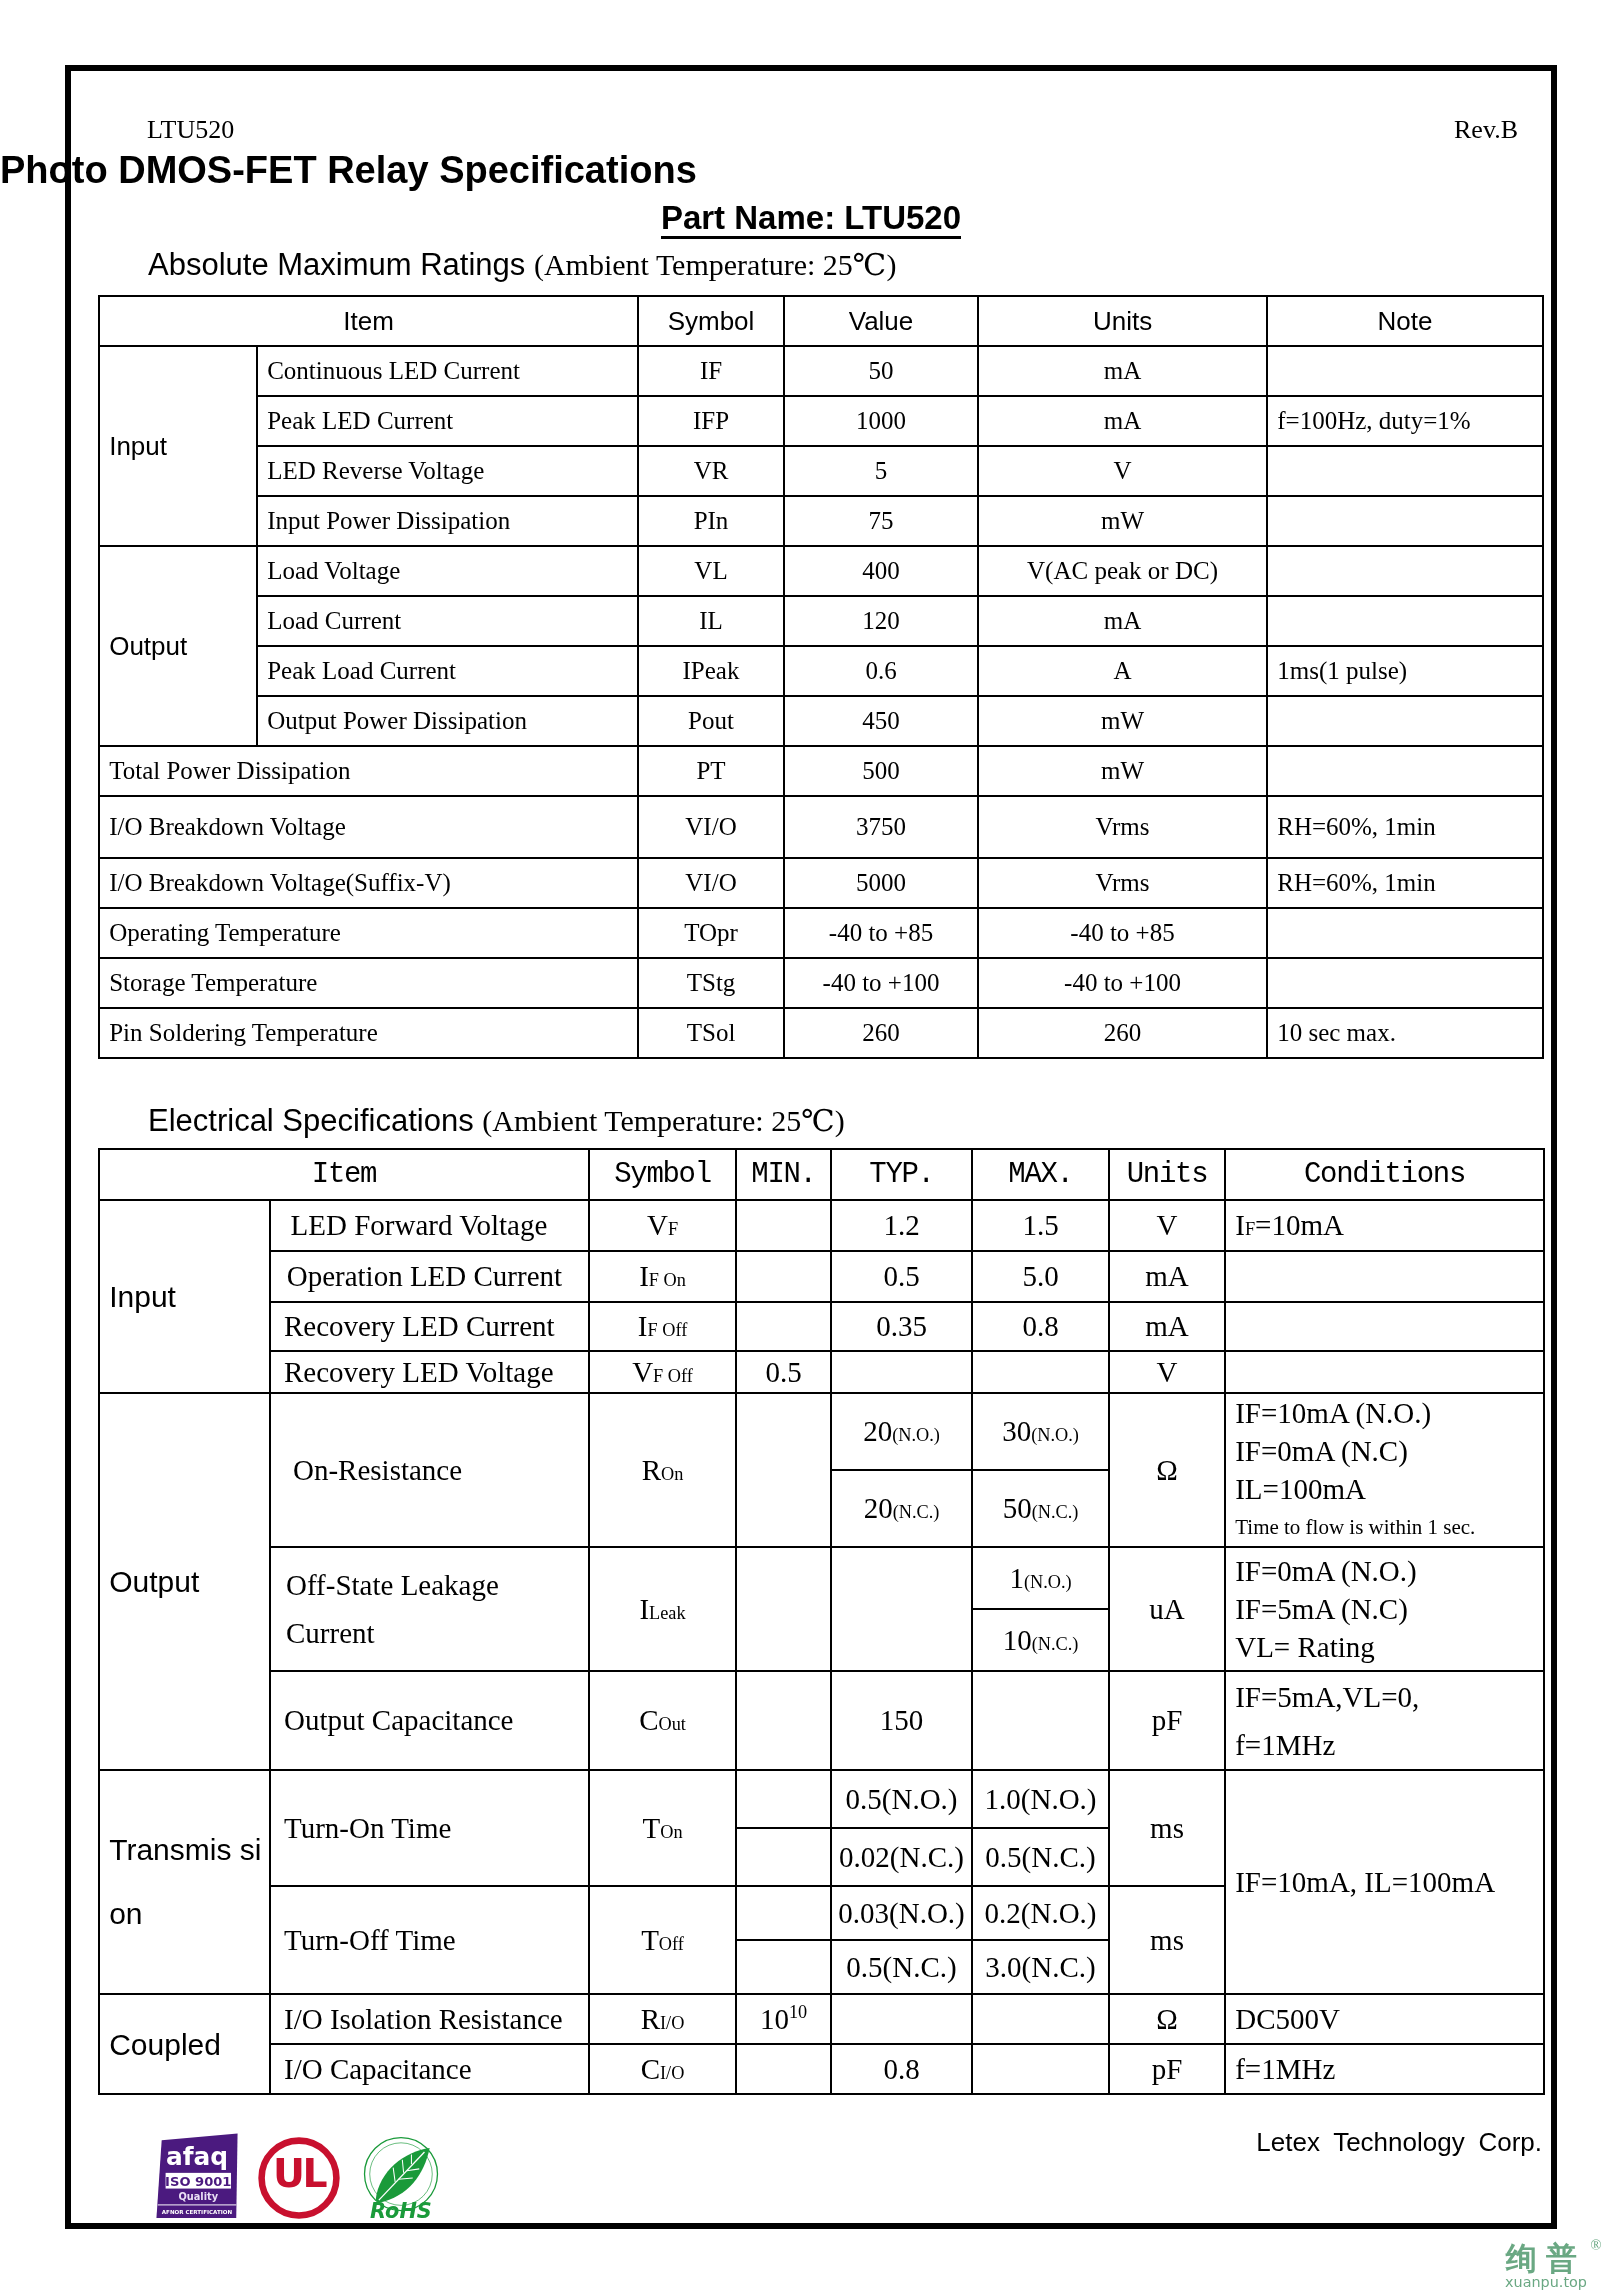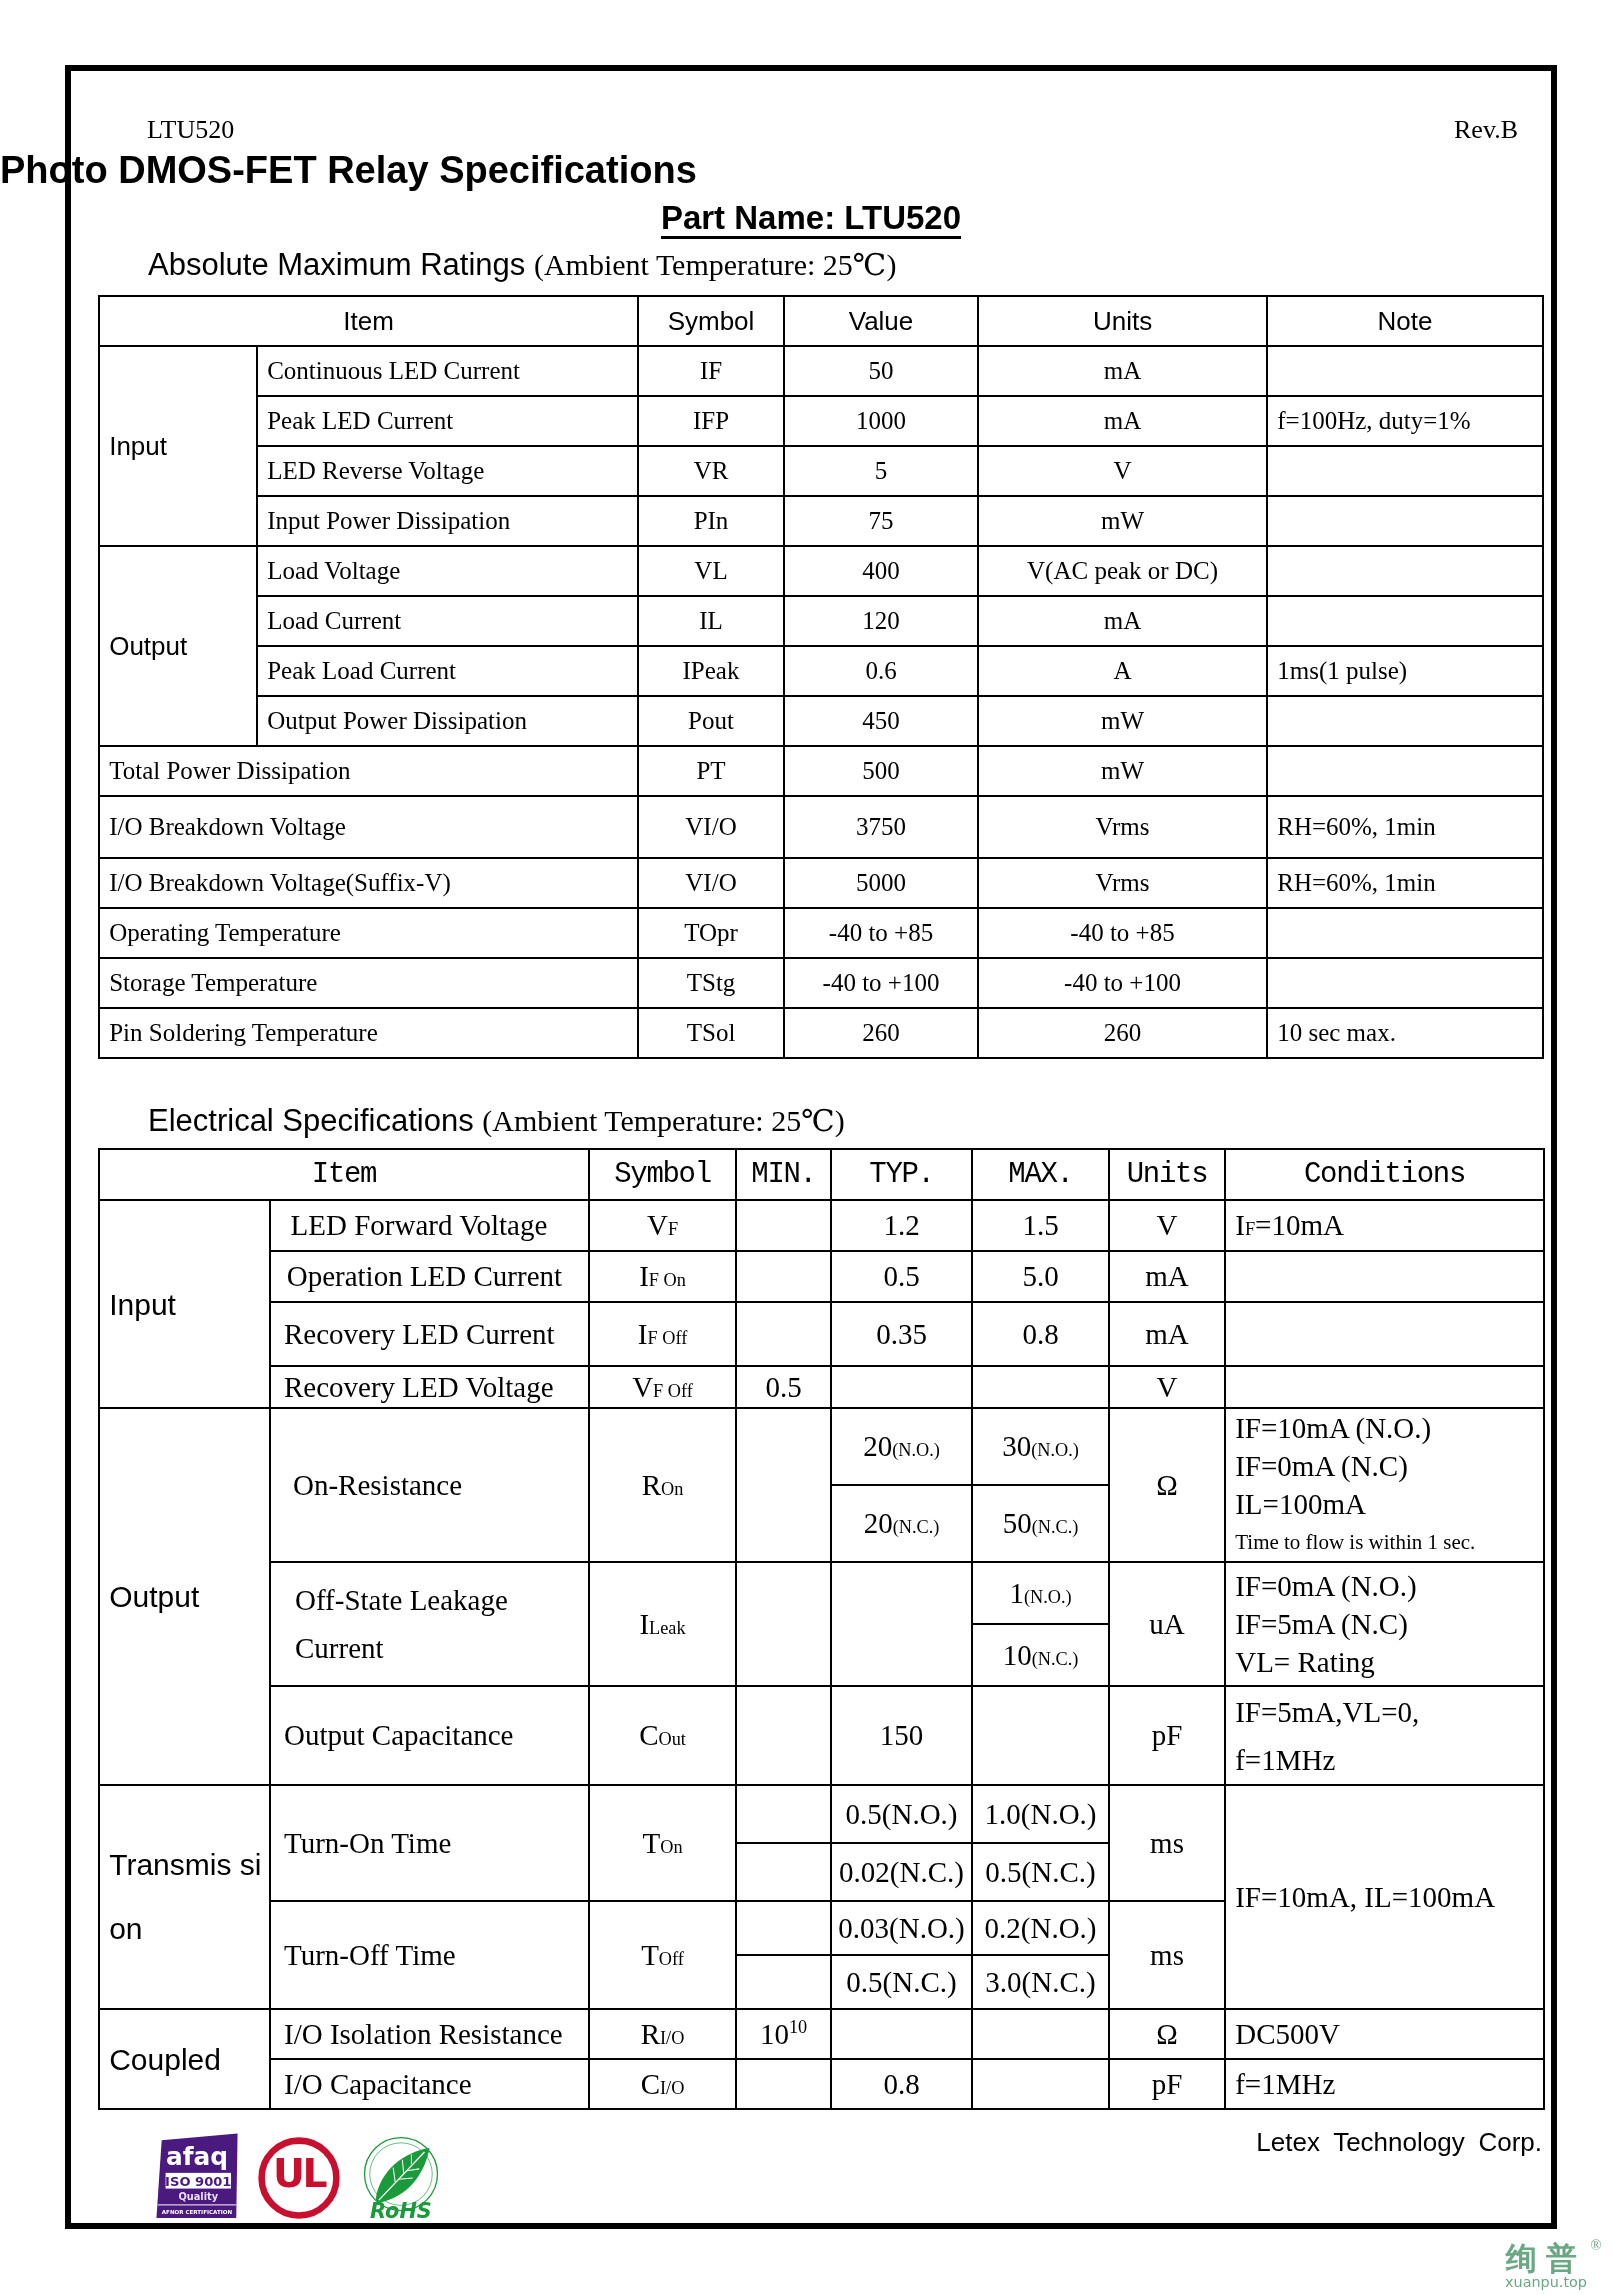--- a/index.html
+++ b/index.html
@@ -210,21 +210,21 @@
   </tr>
   <tr style="height:51px">
     <td style="padding-left:15.7px">Operation LED Current</td>
     <td class="c"><span>I</span><span class="sub">F On</span></td>
     <td class="c"></td>
     <td class="c">0.5</td>
     <td class="c">5.0</td>
     <td class="c">mA</td>
     <td></td>
   </tr>
-  <tr style="height:64px">
+  <tr style="height:49px">
     <td style="padding-left:13px">Recovery LED Current</td>
     <td class="c"><span>I</span><span class="sub">F Off</span></td>
     <td class="c"></td>
     <td class="c">0.35</td>
     <td class="c">0.8</td>
     <td class="c">mA</td>
     <td></td>
   </tr>
   <tr style="height:42px">
     <td style="padding-left:13px">Recovery LED Voltage</td>
@@ -250,21 +250,21 @@
       <div>IL=100mA</div>
       <div class="note-small">Time to flow is within 1 sec.</div>
     </td>
   </tr>
   <tr style="height:76px">
     <td class="c"><span>20</span><span class="sub">(N.C.)</span></td>
     <td class="c"><span>50</span><span class="sub">(N.C.)</span></td>
   </tr>
 
   <tr style="height:62px">
-    <td rowspan="2" style="padding-left:24px;white-space:normal;line-height:48px;margin-top:17px;">
+    <td rowspan="2" style="padding-left:15px;white-space:normal;line-height:48px;margin-top:17px;">
       <div>Off-State Leakage</div>
       <div>Current</div>
     </td>
     <td class="c" rowspan="2"><span>I</span><span class="sub">Leak</span></td>
     <td class="c" rowspan="2"></td>
     <td class="c" rowspan="2"></td>
     <td class="c"><span>1</span><span class="sub">(N.O.)</span></td>
     <td class="c" rowspan="2">uA</td>
     <td class="cond" rowspan="2">
       <div>IF=0mA (N.O.)</div>

